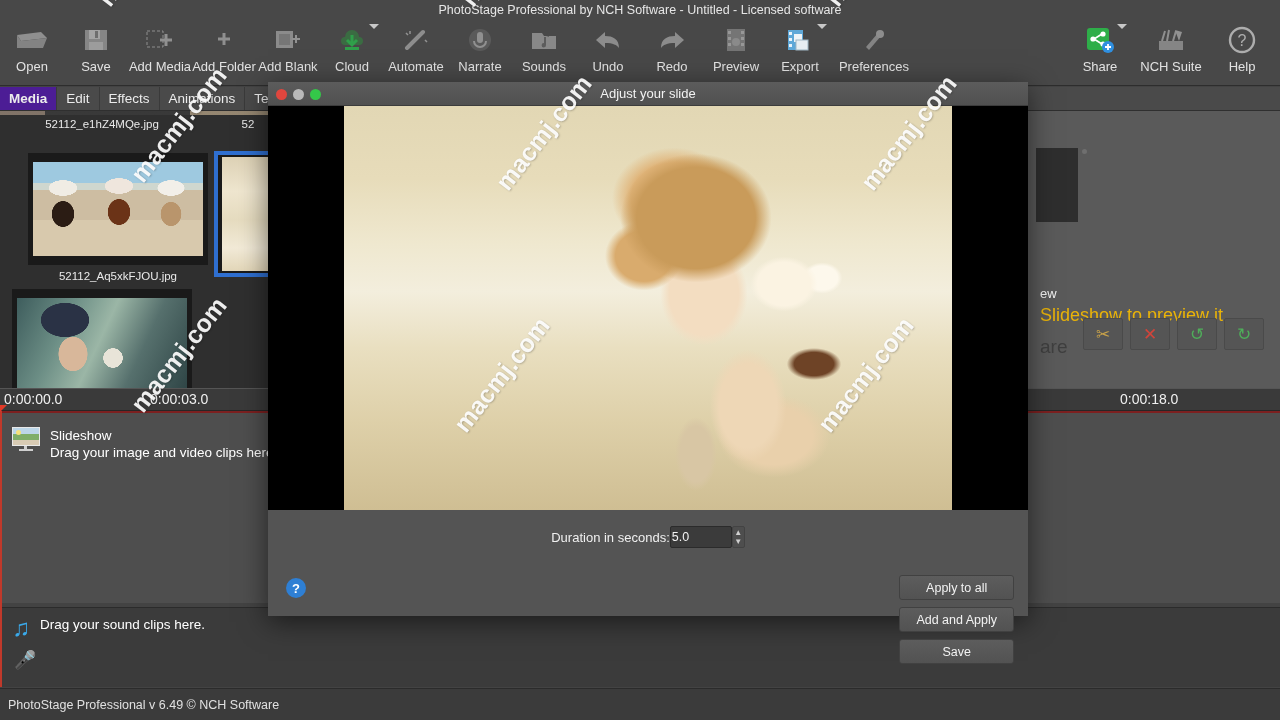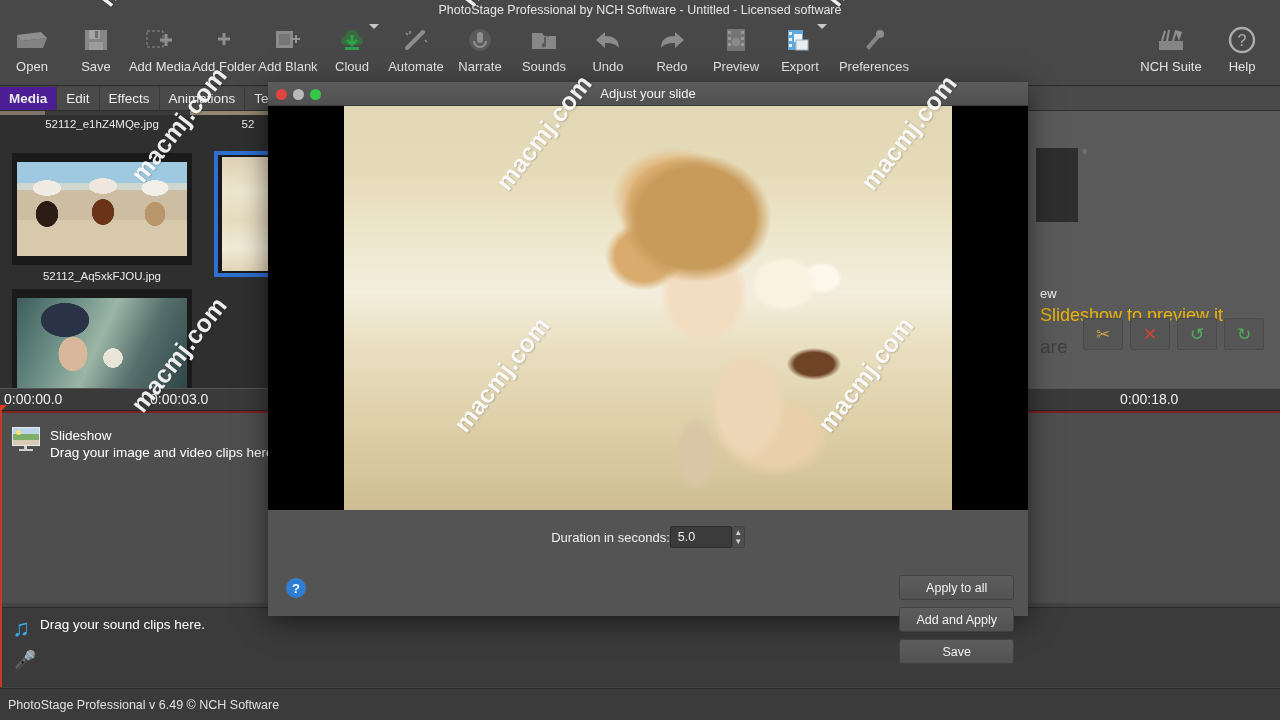--- a/index.html
+++ b/index.html
@@ -307,21 +307,21 @@
   }
   .dur-row {
     position: absolute; left: 0; top: 16px; width: 760px;
     display: flex; align-items: center; justify-content: center; 
   }
   .dur-label { color: #f0f0f0; font-size: 13px; }
   .dur-input {
     width: 62px; height: 22px;
     background: #3b3b3b; border: 1px solid #2b2b2b; border-radius: 2px;
     color: #f2f2f2; font-size: 12.5px;
-    padding-left: 7px;
+    padding-left: 1px;
     font-family: "Liberation Sans", sans-serif;
   }
   .stepper {
     width: 13px; height: 22px;
     display: flex; flex-direction: column; justify-content: center; align-items: center;
     color: #cfcfcf; font-size: 8px; line-height: 9px;
     background: #4e4e4e; border: 1px solid #434343; border-radius: 2px;
     cursor: default;
   }
   .help-circ {
@@ -522,20 +522,39 @@
           <svg width="28" height="26" viewBox="0 0 28 26">
               <path d="M6 20 L18 6 l3 3 L9 23 Z" fill="#b5b5b5"></path>
               <circle cx="20" cy="7" r="4" fill="#c7c7c7"></circle>
             </svg>
         </div>
         <div class="lb">Preferences</div>
       </div>
     </div>
 
     <div class="tb-right">
+      <div class="tb-btn">
+        <div class="tb-caret"></div>
+        <div class="ic" style="opacity:1">
+          <svg width="30" height="28" viewBox="0 0 30 28">
+              <rect x="2" y="2" width="22" height="22" rx="3" fill="#2eae49"></rect>
+              <g stroke="#ffffff" stroke-width="1.6">
+                <path d="M9 13 L17 8 M9 13 L17 18"></path>
+              </g>
+              <g fill="#ffffff">
+                <circle cx="8" cy="13" r="2.6"></circle>
+                <circle cx="18" cy="8" r="2.6"></circle>
+                <circle cx="18" cy="18" r="2.6"></circle>
+              </g>
+              <circle cx="23" cy="21" r="6" fill="#2f8fe0"></circle>
+              <path d="M23 18 v6 M20 21 h6" stroke="#fff" stroke-width="1.8"></path>
+            </svg>
+        </div>
+        <div class="lb">Share</div>
+      </div>
 
       <div class="tb-btn" style="width:78px">
         <div class="ic">
           <svg width="34" height="26" viewBox="0 0 34 26">
               <path d="M5 14 h24 v9 H5 Z" fill="#b8b8b8"></path>
               <path d="M8 14 L11 4 M13 14 L15 3 M19 14 L22 4" stroke="#c9c9c9" stroke-width="2"></path>
               <path d="M21 3 l7 2 l-3 9" fill="#cfcfcf"></path>
             </svg>
         </div>
         <div class="lb">NCH Suite</div>
@@ -577,21 +596,21 @@
   <div class="media-panel">
     <div class="strip-top"></div>
 
     <div style="position:absolute;left:12px;top:7px;width:180px;">
       <div class="thumb-name">52112_e1hZ4MQe.jpg</div>
     </div>
     <div style="position:absolute;left:218px;top:7px;width:60px;">
       <div class="thumb-name">52</div>
     </div>
 
-    <div class="thumb-col" style="left:12px;top:42px;">
+    <div class="thumb-col" style="left:28px;top:42px;">
       <div class="thumb-box">
         <div class="ph-beach"></div>
       </div>
       <div class="thumb-name" style="margin-top:5px;">52112_Aq5xkFJOU.jpg</div>
     </div>
 
     <div class="thumb-col" style="left:216px;top:42px;">
       <div class="thumb-box selected" style="width:120px;height:122px;">
         <div class="ph-sepia" style="width:108px;height:114px;"></div>
       </div>

